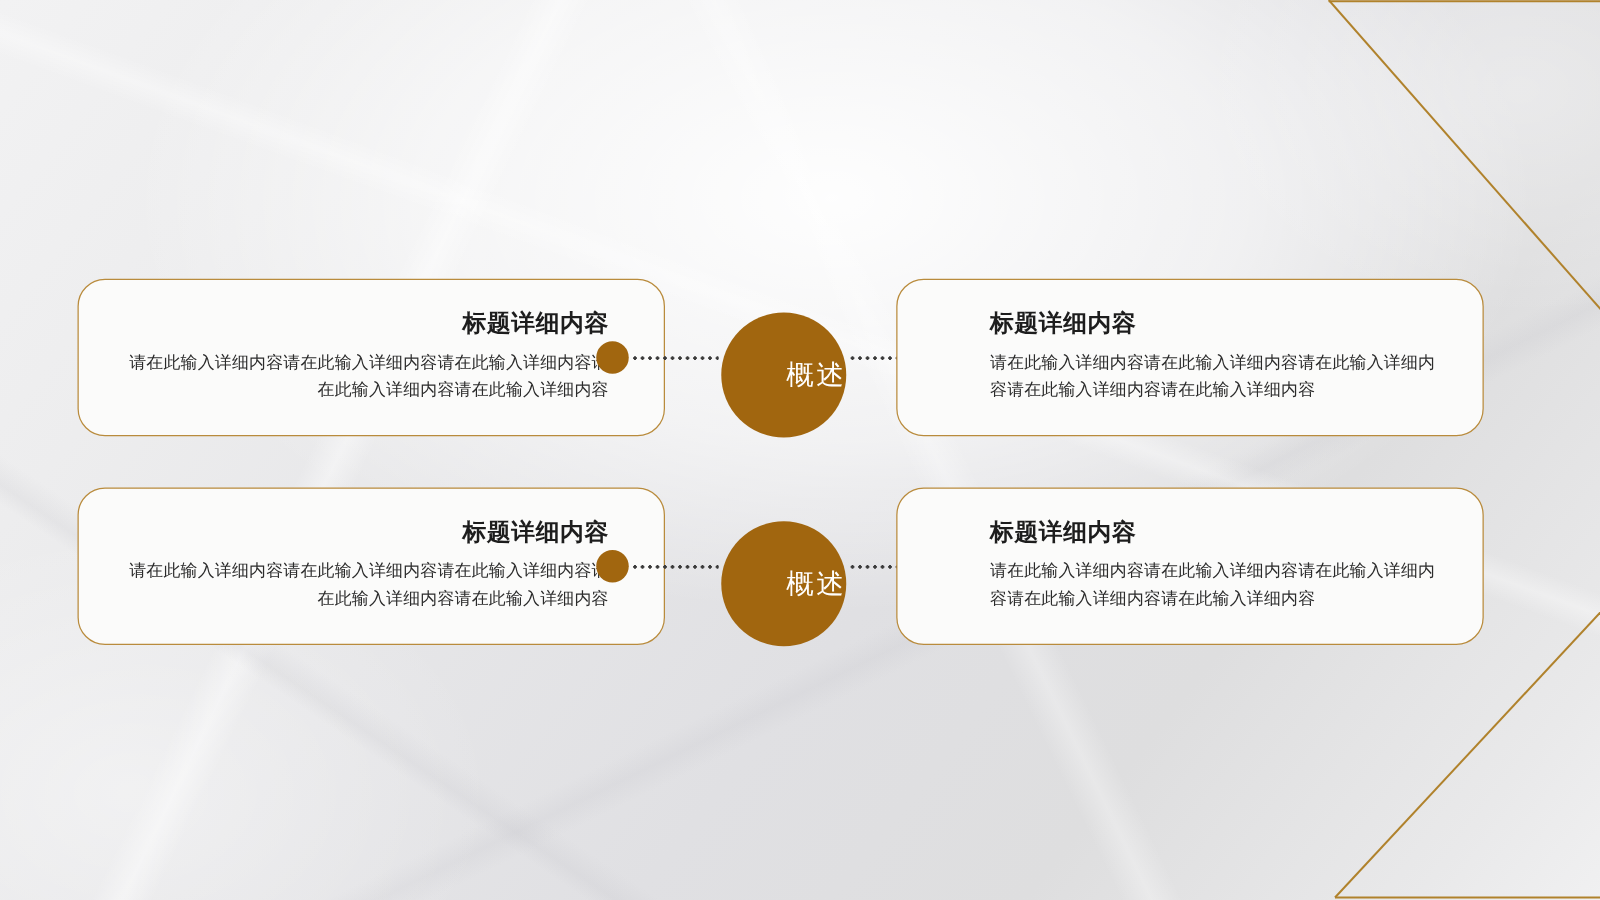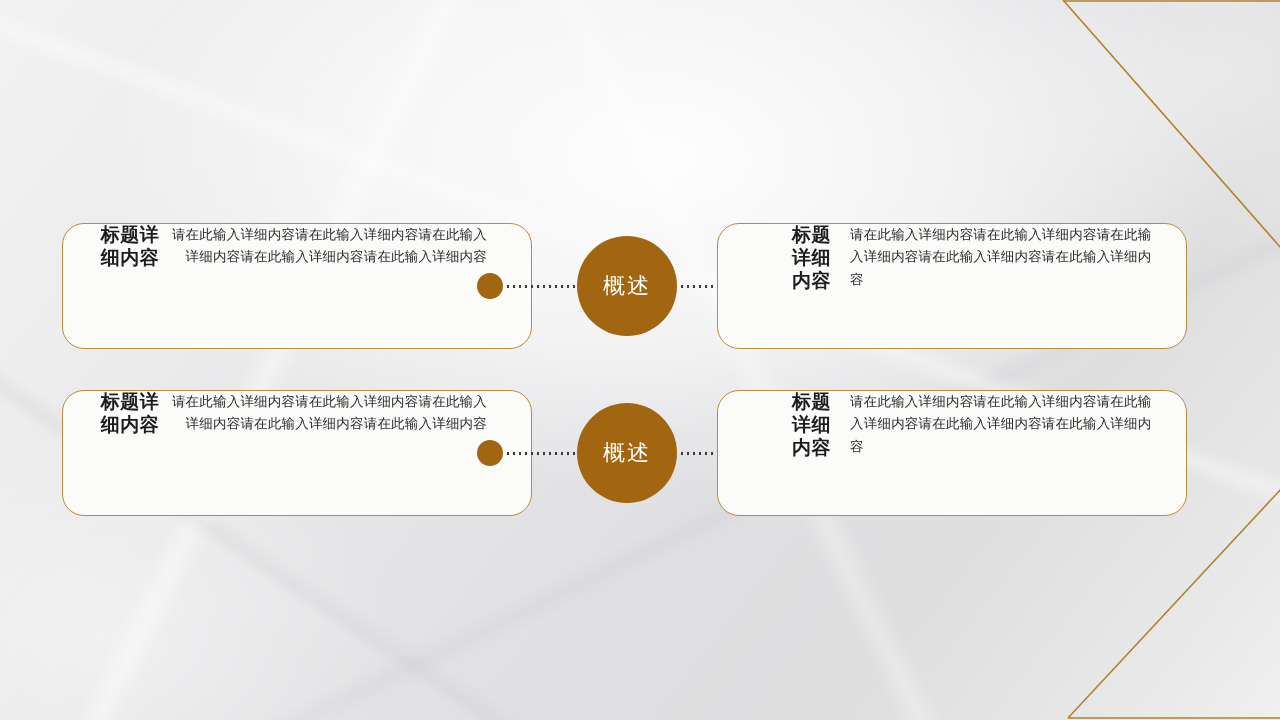--- a/index.html
+++ b/index.html
@@ -63,21 +63,21 @@
 
   .card {
     position: absolute;
     top: 0;
     height: 126px;
     box-sizing: border-box;
     border: 1.4px solid #b98b3c;
     border-radius: 22px;
     background: #fbfbfa;
     display: flex;
-    flex-direction: row;
+    flex-direction: column;
     justify-content: center;
   }
   .card-left {
     left: 62px;
     width: 470px;
     padding: 0 44px 0 34px;
     text-align: right;
   }
   .card-right {
     left: 717px;
@@ -103,23 +103,23 @@
 
   
   .hub {
     position: absolute;
     width: 100px;
     height: 100px;
     border-radius: 50%;
     background: #a1660f;
     display: flex;
     align-items: center;
-    justify-content: center;
+    justify-content: flex-end;
     left: 577px;
-    top: 13px;
+    top: 27px;
   }
   .hub-label {
     color: #ffffff;
     font-size: 22px;
     font-weight: normal;
     letter-spacing: 2px;
   }
 
   
   .node {

